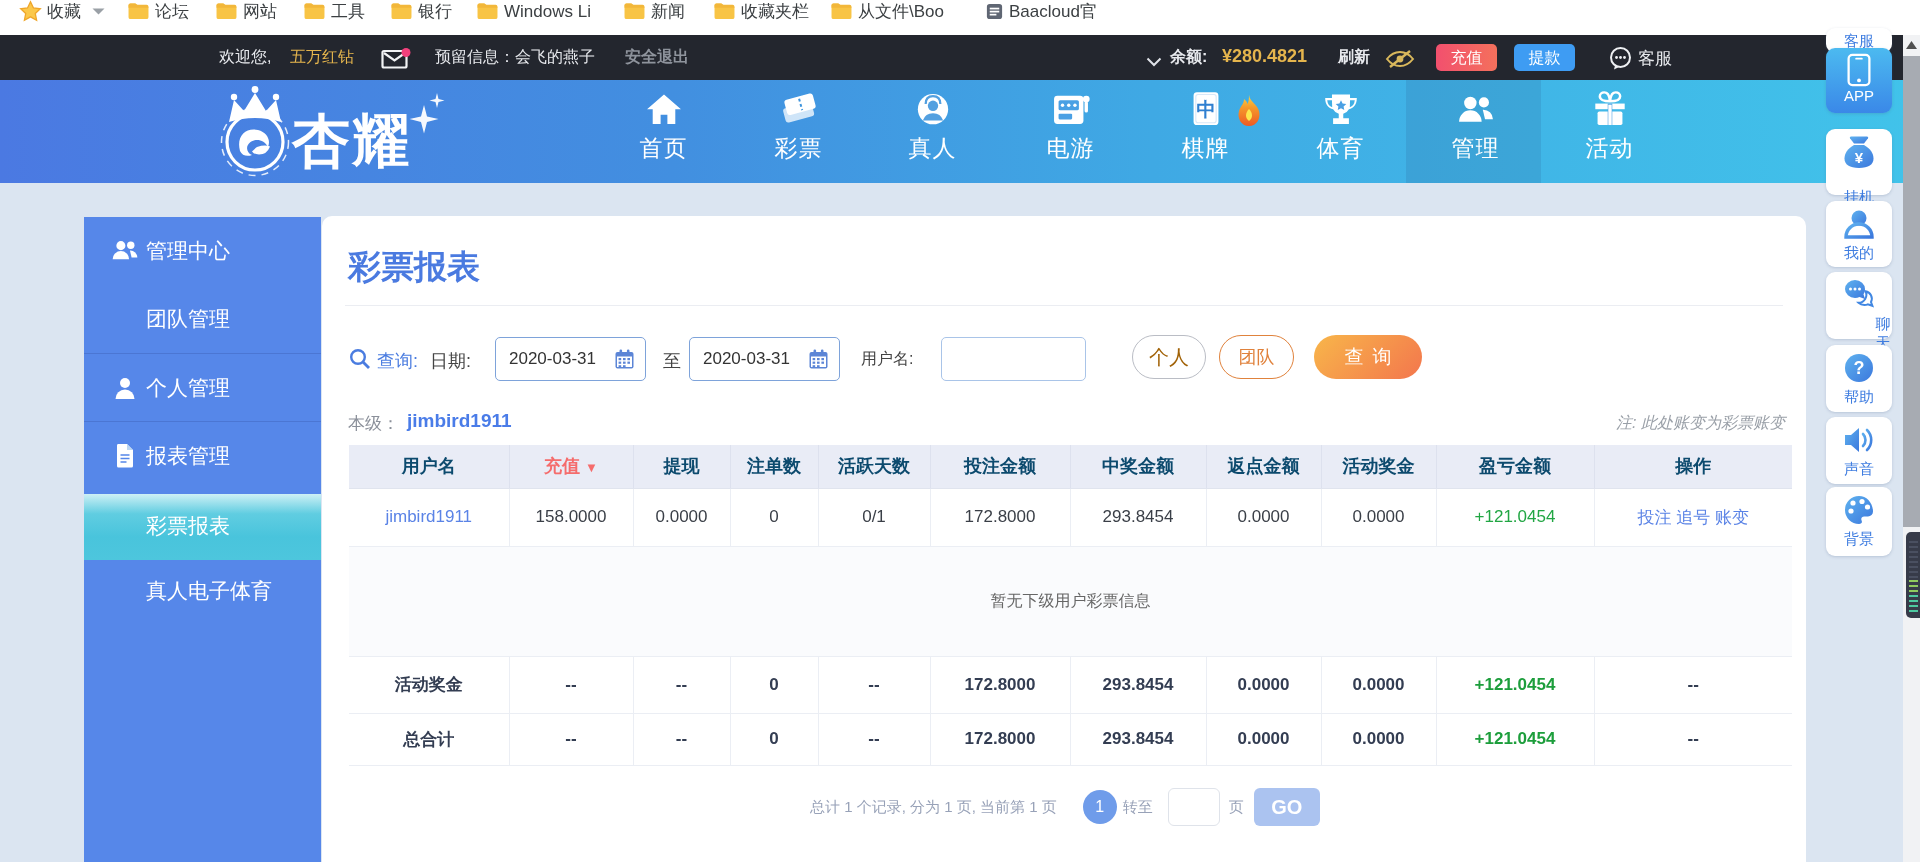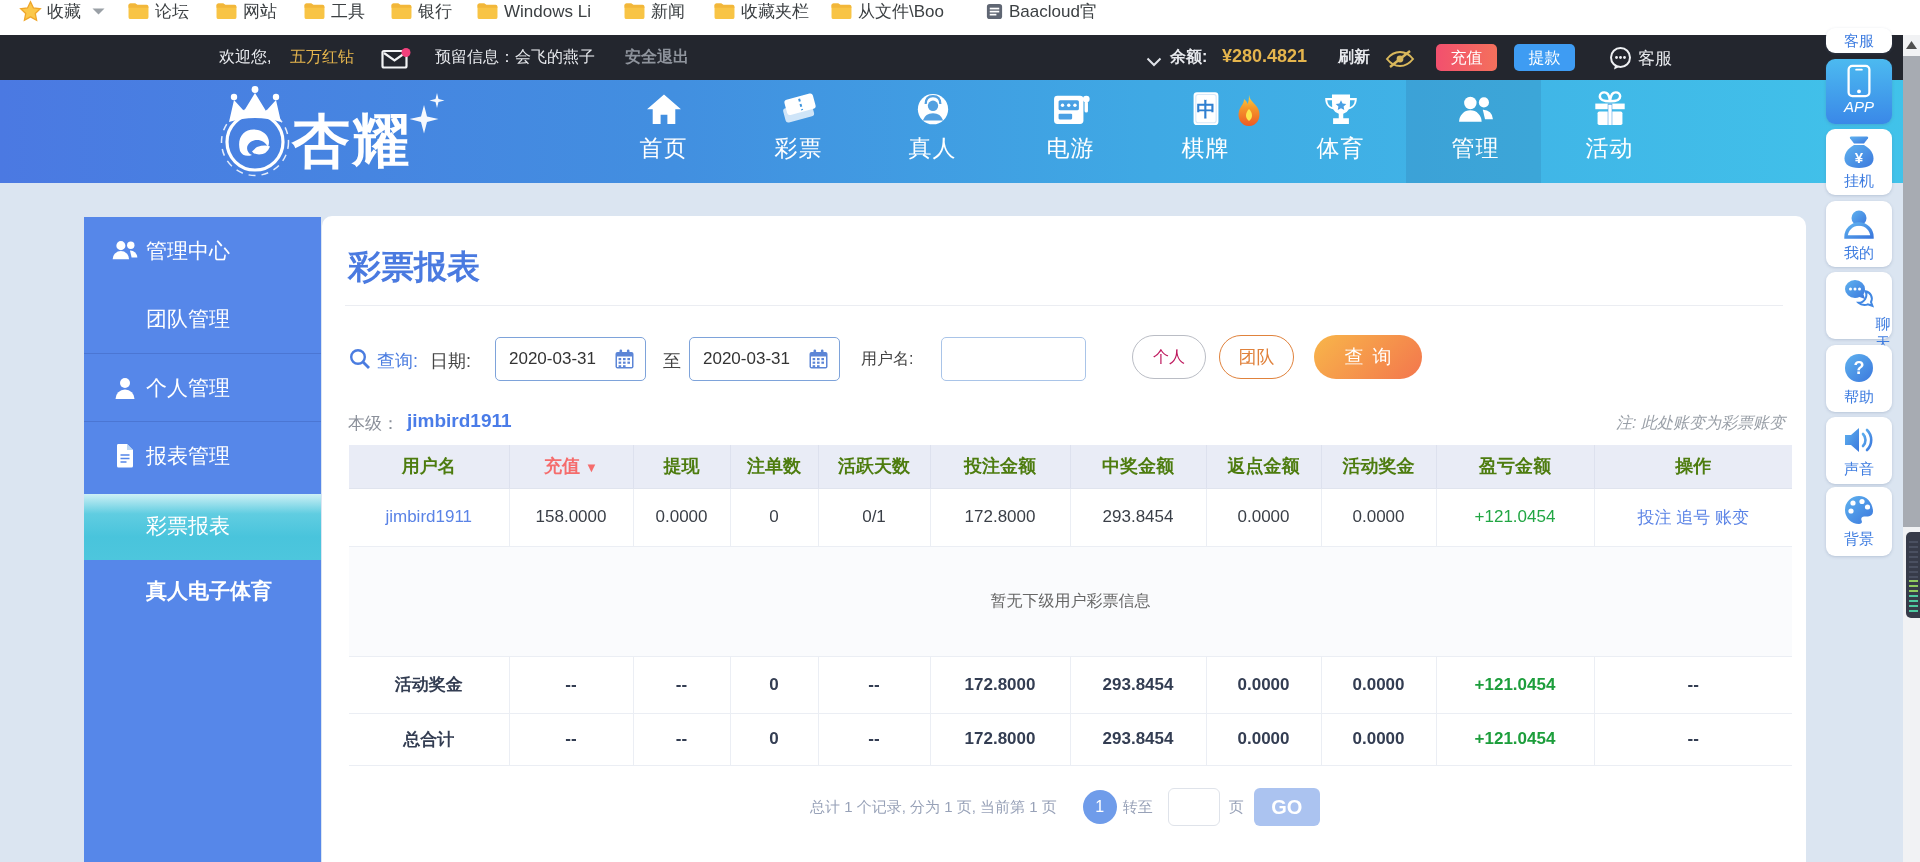--- a/index.html
+++ b/index.html
@@ -23,21 +23,21 @@
 .srow { position:absolute; left:0; width:237px; height:68px; display:flex; align-items:center; }
 .srow .sic { position:absolute; left:27px; width:28px; height:28px; display:flex; align-items:center; justify-content:center; }
 .srow .stx { position:absolute; left:62px; }
 
 #card { left:322px; top:216px; width:1484px; height:646px; background:#fff; border-radius:10px 10px 0 0; }
 input { outline:none; }
 table { border-collapse:collapse; table-layout:fixed; }
 td { overflow:hidden; }
 
 .tbox { position:absolute; left:1826px; width:66px; background:#fff; border-radius:9px; box-shadow:0 1px 3px rgba(80,100,140,.25); color:#3f7de0; font-size:15px; text-align:center; }
-.th { font-weight:bold; font-size:18px; color:#4d7c0f; text-align:center; border-right:1px solid #dde1ee; border-bottom:1px solid #e0e4ee; }
+.th { font-weight:bold; font-size:18px; color:#0c4a6e; text-align:center; border-right:1px solid #dde1ee; border-bottom:1px solid #e0e4ee; }
 .th:last-child { border-right:none; }
 .dr td { font-size:17px; color:#3a3f47; text-align:center; border-right:1px solid #ebeef4; border-bottom:1px solid #ebeef4; }
 .dr td:last-child { border-right:none; }
 .tr1 td { font-size:17px; font-weight:bold; color:#333d52; text-align:center; border-right:1px solid #ebeef4; border-bottom:1px solid #ebeef4; }
 .tr1 td:last-child { border-right:none; }
 </style>
 </head>
 <body>
 <svg width="0" height="0" style="position:absolute">
 <defs>
@@ -301,21 +301,21 @@
           <path d="M13 1l6 6h-6z" fill="#bcd6f2"></path>
           <path d="M6.5 12h9M6.5 15.5h9M6.5 19h6" stroke="#5687e9" stroke-width="1.6"></path>
         </svg>
       </span>
     <span class="stx">报表管理</span>
   </div>
   <div class="abs" style="top:277px;left:0;width:237px;height:66px;background:linear-gradient(180deg,#cdf0f5 0%,#60cde1 30%,#49c4dc 65%,#4dc6dd 100%);"></div>
   <div class="srow" style="top:276px;height:66px;">
       <span class="stx">彩票报表</span>
     </div>
-  <div class="srow" style="top:340px;font-weight:bold;">
+  <div class="srow" style="top:340px;">
       <span class="stx">真人电子体育</span>
     </div>
 </div>
 <div class="abs" id="card">
   <div class="abs" style="left:26px;top:29px;font-size:33px;font-weight:bold;color:#4a7ae0;">彩票报表</div>
   <div class="abs" style="left:23px;top:89px;width:1438px;border-top:1px solid #ebedf2;"></div>
   <svg class="abs" style="left:27px;top:132px" width="22" height="22" viewBox="0 0 22 22">
       <circle cx="9" cy="9" r="6.8" fill="none" stroke="#4a7ce0" stroke-width="2.4"></circle>
       <path d="M14 14l6 6" stroke="#4a7ce0" stroke-width="2.8"></path>
     </svg>
@@ -355,21 +355,21 @@
           <rect x="4.6" y="12.6" width="2.6" height="2.2"></rect>
           <rect x="9" y="12.6" width="2.6" height="2.2"></rect>
           <rect x="13.4" y="12.6" width="2.6" height="2.2"></rect>
           <rect x="4.6" y="16.2" width="2.6" height="2.2"></rect>
           <rect x="9" y="16.2" width="2.6" height="2.2"></rect>
         </g>
       </svg>
   </div>
   <span class="abs" style="left:539px;top:133px;font-size:16px;color:#444;">用户名:</span>
   <div class="abs" style="left:619px;top:121px;width:145px;height:44px;border:1px solid #a9c4e8;border-radius:5px;"></div>
-  <div class="abs" style="left:810px;top:119px;width:74px;height:44px;border:1px solid #babdc5;border-radius:22px;color:#be185d;font-size:16px;text-align:center;line-height:42px;">个人</div>
+  <div class="abs" style="left:810px;top:119px;width:74px;height:44px;border:1px solid #babdc5;border-radius:22px;color:#a16207;font-size:20px;text-align:center;line-height:42px;">个人</div>
   <div class="abs" style="left:897px;top:119px;width:75px;height:44px;border:1px solid #e0823c;border-radius:22px;color:#e0823c;font-size:18px;text-align:center;line-height:42px;">团队</div>
   <div class="abs" style="left:992px;top:119px;width:108px;height:44px;border-radius:22px;background:linear-gradient(135deg,#f8b64a,#f3764d);color:#fff;font-size:19px;text-align:center;line-height:44px;letter-spacing:9px;text-indent:9px;">查询</div>
   <span class="abs" style="left:26px;top:196px;font-size:17px;color:#8b909a;">本级：</span>
   <span class="abs" style="left:85px;top:194px;font-size:19px;font-weight:bold;color:#4a7ce8;">jimbird1911</span>
   <span class="abs" style="right:21px;top:197px;font-size:16px;color:#9aa0a8;font-style:italic;">注: 此处账变为彩票账变</span>
   <table class="abs" style="left:27px;top:229px;width:1443px;">
     <colgroup>
         <col style="width:160px">
         <col style="width:124px">
         <col style="width:97px">
@@ -444,35 +444,35 @@
     <span>总计 1 个记录, 分为 1 页, 当前第 1 页</span>
     <div style="width:34px;height:34px;border-radius:50%;background:#6f9cea;color:#fff;font-size:16px;text-align:center;line-height:34px;margin-left:26px;">1</div>
     <span style="margin-left:6px;">转至</span>
     <input style="width: 52px; height: 38px; border: 1px solid rgb(223, 227, 234); border-radius: 6px; margin-left: 15px;">
     <span style="margin-left:9px;">页</span>
     <div style="width:66px;height:38px;border-radius:6px;background:#abc3f0;color:#fff;font-size:20px;font-weight:bold;text-align:center;line-height:38px;margin-left:10px;">GO</div>
   </div>
 </div>
 <div class="abs" id="tools">
   <div class="tbox" style="top:28px;height:25px;line-height:25px;">客服</div>
-  <div class="tbox" style="top:59px;height:65px;background:linear-gradient(180deg,#4cbaf0,#3a88e8);color:#fff;font-style:italic;">
+  <div class="tbox" style="top:48px;height:65px;background:linear-gradient(180deg,#4cbaf0,#3a88e8);color:#fff;">
     <svg style="margin-top:5px" width="30" height="34" viewBox="0 0 30 36">
         <rect x="4" y="2" width="22" height="32" rx="4" fill="none" stroke="#fff" stroke-width="2.4"></rect>
         <rect x="11" y="5" width="8" height="2" rx="1" fill="#fff"></rect>
         <circle cx="15" cy="29" r="2" fill="#fff"></circle>
       </svg>
     <div style="margin-top:-3px;">APP</div>
   </div>
   <div class="tbox" style="top:129px;height:66px;">
     <svg style="margin-top:6px" width="34" height="34" viewBox="0 0 34 34">
         <path d="M12 8.5h10l4-5.2a1.2 1.2 0 0 0-1-1.8H9a1.2 1.2 0 0 0-1 1.8z" fill="url(#tbgrad)"></path>
         <path d="M12 10h10c6.5 3.5 9.5 8.5 9.5 13.5 0 6-5 9.5-14.5 9.5S2.5 29.5 2.5 23.5c0-5 3-10 9.5-13.5z" fill="url(#tbgrad)"></path>
         <text x="17" y="28" text-anchor="middle" font-size="15" font-weight="bold" fill="#fff" font-family="Liberation Sans,sans-serif">¥</text>
       </svg>
-    <div style="margin-top:0px;">挂机</div>
+    <div style="margin-top:16px;">挂机</div>
   </div>
   <div class="tbox" style="top:201px;height:66px;">
     <svg style="margin-top:6px" width="34" height="34" viewBox="0 0 34 34">
         <circle cx="17" cy="11" r="7.5" fill="url(#tbgrad)"></circle>
         <path d="M4 30a13 13 0 0 1 26 0z" fill="none" stroke="url(#tbgrad)" stroke-width="3.4"></path>
       </svg>
     <div style="margin-top:0px;">我的</div>
   </div>
   <div class="tbox" style="top:272px;height:67px;">
     <svg style="margin-top:6px" width="36" height="34" viewBox="0 0 36 34">

